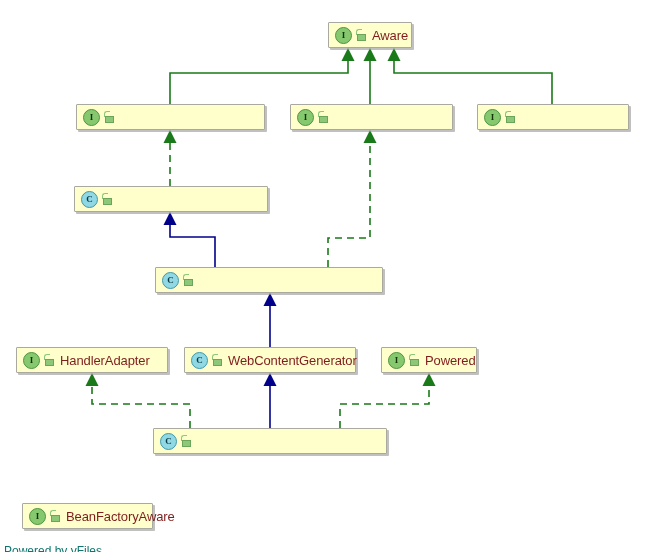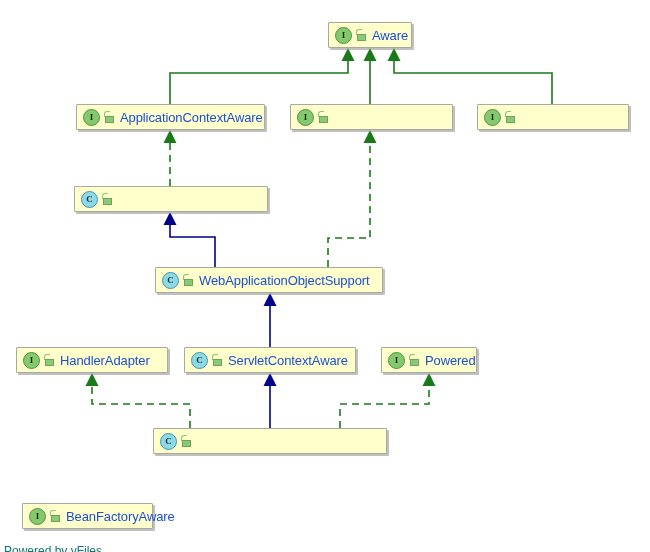--- a/index.html
+++ b/index.html
@@ -88,21 +88,21 @@
     width: 6px;
     height: 6px;
     border: 1.4px solid #8cc878;
     border-bottom: none;
     border-right: none;
     box-sizing: border-box;
     border-top-left-radius: 3px;
   }
   .node-label {
     font-size: 13px;
-    color: #1d4ed8;
+    color: #7f1d1d;
     font-family: "Liberation Sans", sans-serif;
     letter-spacing: -0.1px;
   }
   #watermark {
     position: absolute;
     left: 4px;
     top: 528px;
     font-size: 12px;
     color: #0f766e;
     font-family: "Liberation Sans", sans-serif;
@@ -182,21 +182,20 @@
     </span>
     <span class="node-label">Aware</span>
   </div>
 
   <div class="uml-node" style="left:76px; top:104px; width:189px;">
     <span class="node-stereotype-icon icon-interface">I</span>
     <span class="node-visibility-icon">
       <span class="lock-shackle"></span>
         <span class="lock-body"></span>
     </span>
-    <span class="node-label">ApplicationContextAware</span>
   </div>
 
   <div class="uml-node" style="left:290px; top:104px; width:163px;">
     <span class="node-stereotype-icon icon-interface">I</span>
     <span class="node-visibility-icon">
       <span class="lock-shackle"></span>
         <span class="lock-body"></span>
     </span>
   </div>
 
@@ -215,39 +214,38 @@
         <span class="lock-body"></span>
     </span>
   </div>
 
   <div class="uml-node" style="left:155px; top:267px; width:228px;">
     <span class="node-stereotype-icon icon-class">C</span>
     <span class="node-visibility-icon">
       <span class="lock-shackle"></span>
         <span class="lock-body"></span>
     </span>
-    <span class="node-label">WebApplicationObjectSupport</span>
   </div>
 
   <div class="uml-node" style="left:16px; top:347px; width:152px;">
     <span class="node-stereotype-icon icon-interface">I</span>
     <span class="node-visibility-icon">
       <span class="lock-shackle"></span>
         <span class="lock-body"></span>
     </span>
     <span class="node-label">HandlerAdapter</span>
   </div>
 
   <div class="uml-node" style="left:184px; top:347px; width:172px;">
     <span class="node-stereotype-icon icon-class">C</span>
     <span class="node-visibility-icon">
       <span class="lock-shackle"></span>
         <span class="lock-body"></span>
     </span>
-    <span class="node-label">ServletContextAware</span>
+    <span class="node-label">WebContentGenerator</span>
   </div>
 
   <div class="uml-node" style="left:381px; top:347px; width:96px;">
     <span class="node-stereotype-icon icon-interface">I</span>
     <span class="node-visibility-icon">
       <span class="lock-shackle"></span>
         <span class="lock-body"></span>
     </span>
     <span class="node-label">Powered</span>
   </div>

